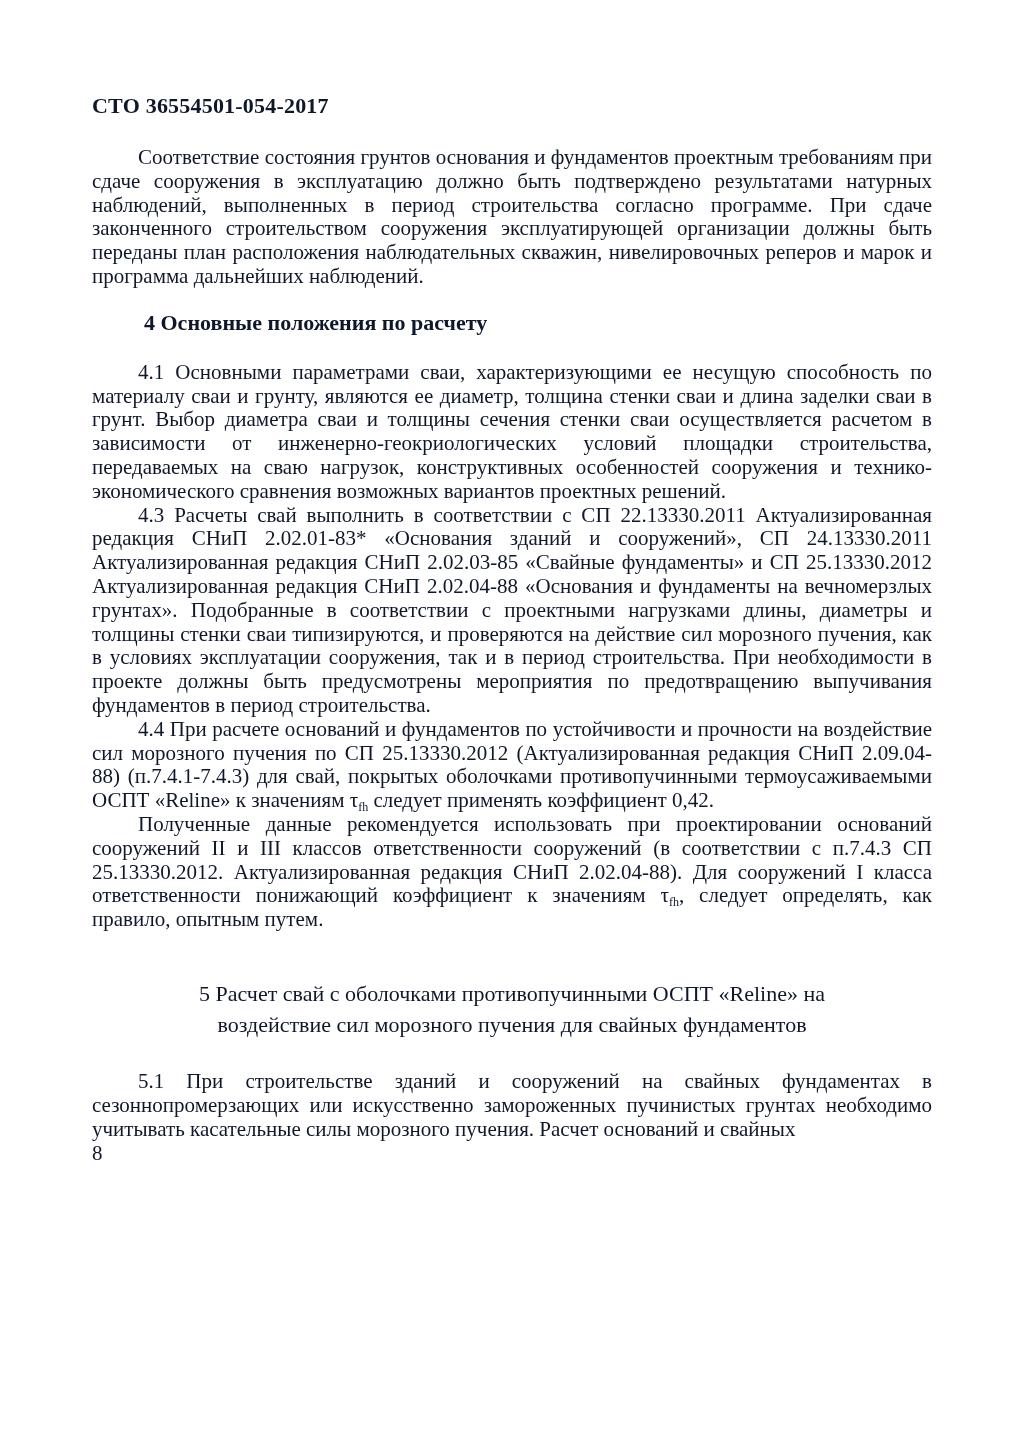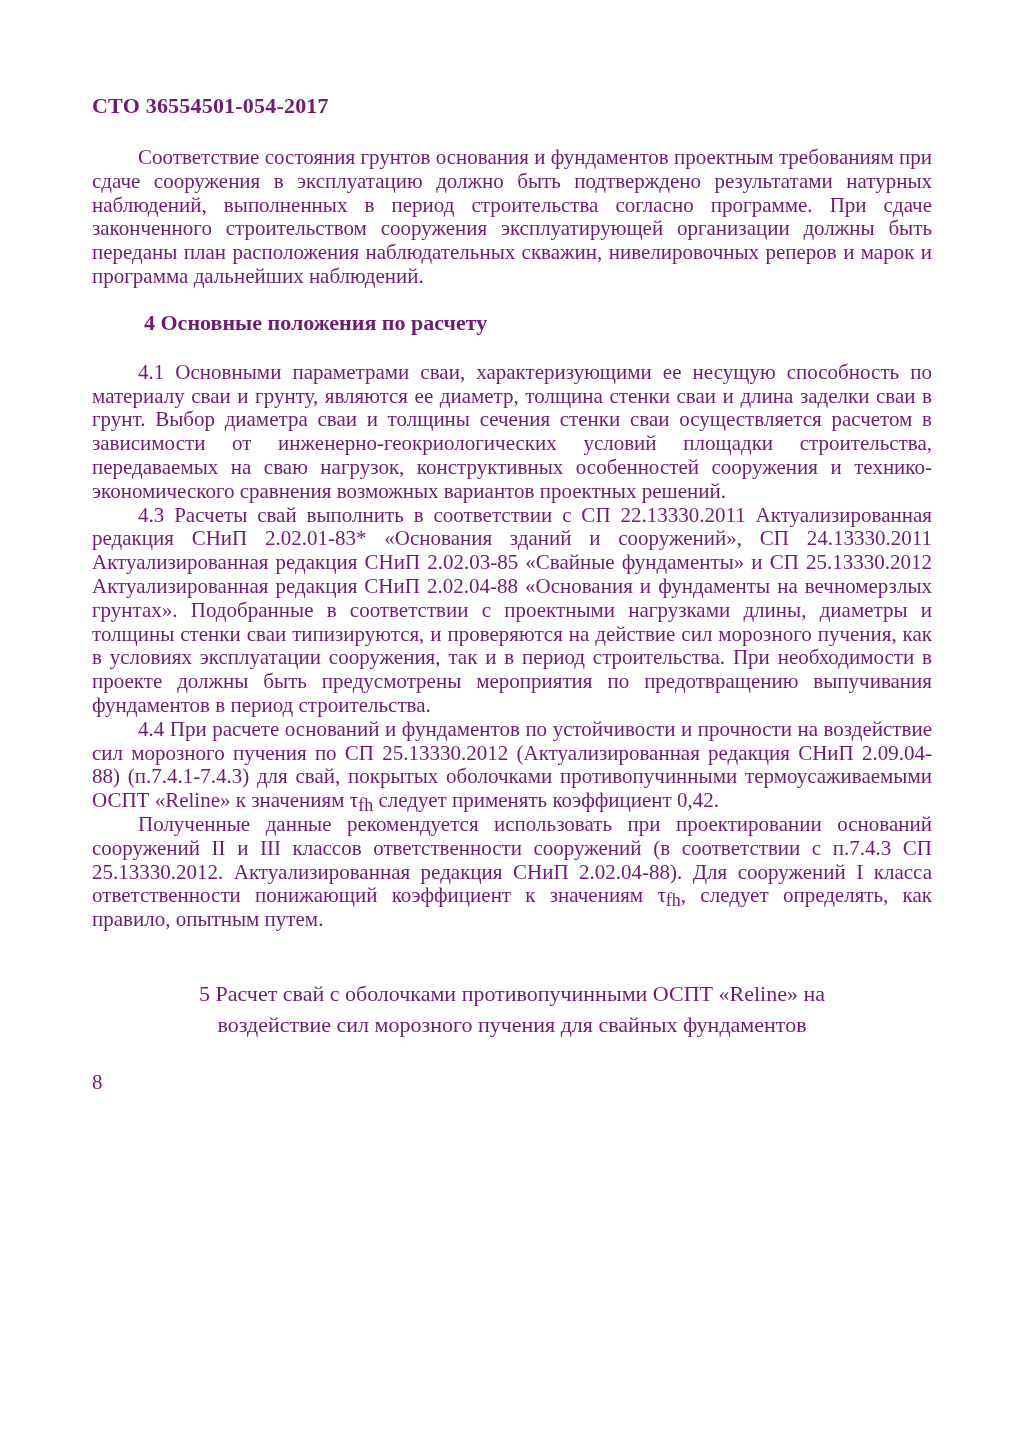--- a/index.html
+++ b/index.html
@@ -12,21 +12,21 @@
     height: 1447px;
     overflow: hidden;
   }
   .page {
     box-sizing: border-box;
     width: 1024px;
     height: 1276px;
     padding: 94px 92px 0 92px;
     background: #ffffff;
     font-family: "Liberation Serif", "DejaVu Serif", serif;
-    color: #701a75;
+    color: #0f172a;
   }
   .doc-code {
     font-weight: bold;
     font-size: 22px;
     line-height: 24px;
     margin: 0 0 28px 0;
     letter-spacing: 0.2px;
   }
   p.body {
     margin: 0;
@@ -46,21 +46,21 @@
   h2.sec-heading-centered {
     font-size: 22px;
     font-weight: normal;
     text-align: center;
     max-width: 724px;
     margin: 46px auto 30px auto;
     line-height: 31px;
     text-indent: 0;
   }
   sub.sb {
-    font-size: 18px;
+    font-size: 12px;
     line-height: 0;
     vertical-align: -4px;
   }
   .page-number {
     font-size: 21px;
     line-height: 24px;
     margin: 0;
   }
 </style>
 </head>
@@ -79,16 +79,17 @@
 
 
   <p class="body">4.3 Расчеты свай выполнить в соответствии с СП 22.13330.2011 Актуализированная редакция СНиП 2.02.01-83* «Основания зданий и сооружений», СП 24.13330.2011 Актуализированная редакция СНиП 2.02.03-85 «Свайные фундаменты» и СП 25.13330.2012 Актуализированная редакция СНиП 2.02.04-88 «Основания и фундаменты на вечномерзлых грунтах». Подобранные в соответствии с проектными нагрузками длины, диаметры и толщины стенки сваи типизируются, и проверяются на действие сил морозного пучения, как в условиях эксплуатации сооружения, так и в период строительства. При необходимости в проекте должны быть предусмотрены мероприятия по предотвращению выпучивания фундаментов в период строительства.</p>
 
   <p class="body"><span>4.4 При расчете оснований и фундаментов по устойчивости и прочности на воздействие сил морозного пучения по СП 25.13330.2012 (Актуализированная редакция СНиП 2.09.04-88) (п.7.4.1-7.4.3) для свай, покрытых оболочками противопучинными термоусаживаемыми  ОСПТ «Reline» к значениям τ</span><sub class="sb">fh</sub><span> следует применять коэффициент 0,42.</span></p>
 
   <p class="body"><span>Полученные данные рекомендуется использовать при проектировании оснований сооружений  II и III классов ответственности сооружений (в соответствии с п.7.4.3 СП 25.13330.2012. Актуализированная редакция СНиП 2.02.04-88).  Для сооружений I класса ответственности понижающий коэффициент к значениям τ</span><sub class="sb">fh</sub><span>, следует определять, как правило, опытным путем.</span></p>
 
   <h2 class="sec-heading-centered">5 Расчет свай с оболочками противопучинными ОСПТ «Reline» на воздействие сил морозного пучения для свайных фундаментов</h2>
 
+  <p class="body">5.1 При строительстве зданий и сооружений на свайных фундаментах в сезоннопромерзающих или искусственно замороженных пучинистых грунтах необходимо учитывать   касательные   силы   морозного   пучения.   Расчет  оснований  и  свайных</p>
 
   <div class="page-number">8</div>
 
 </div>
 
 </body></html>

